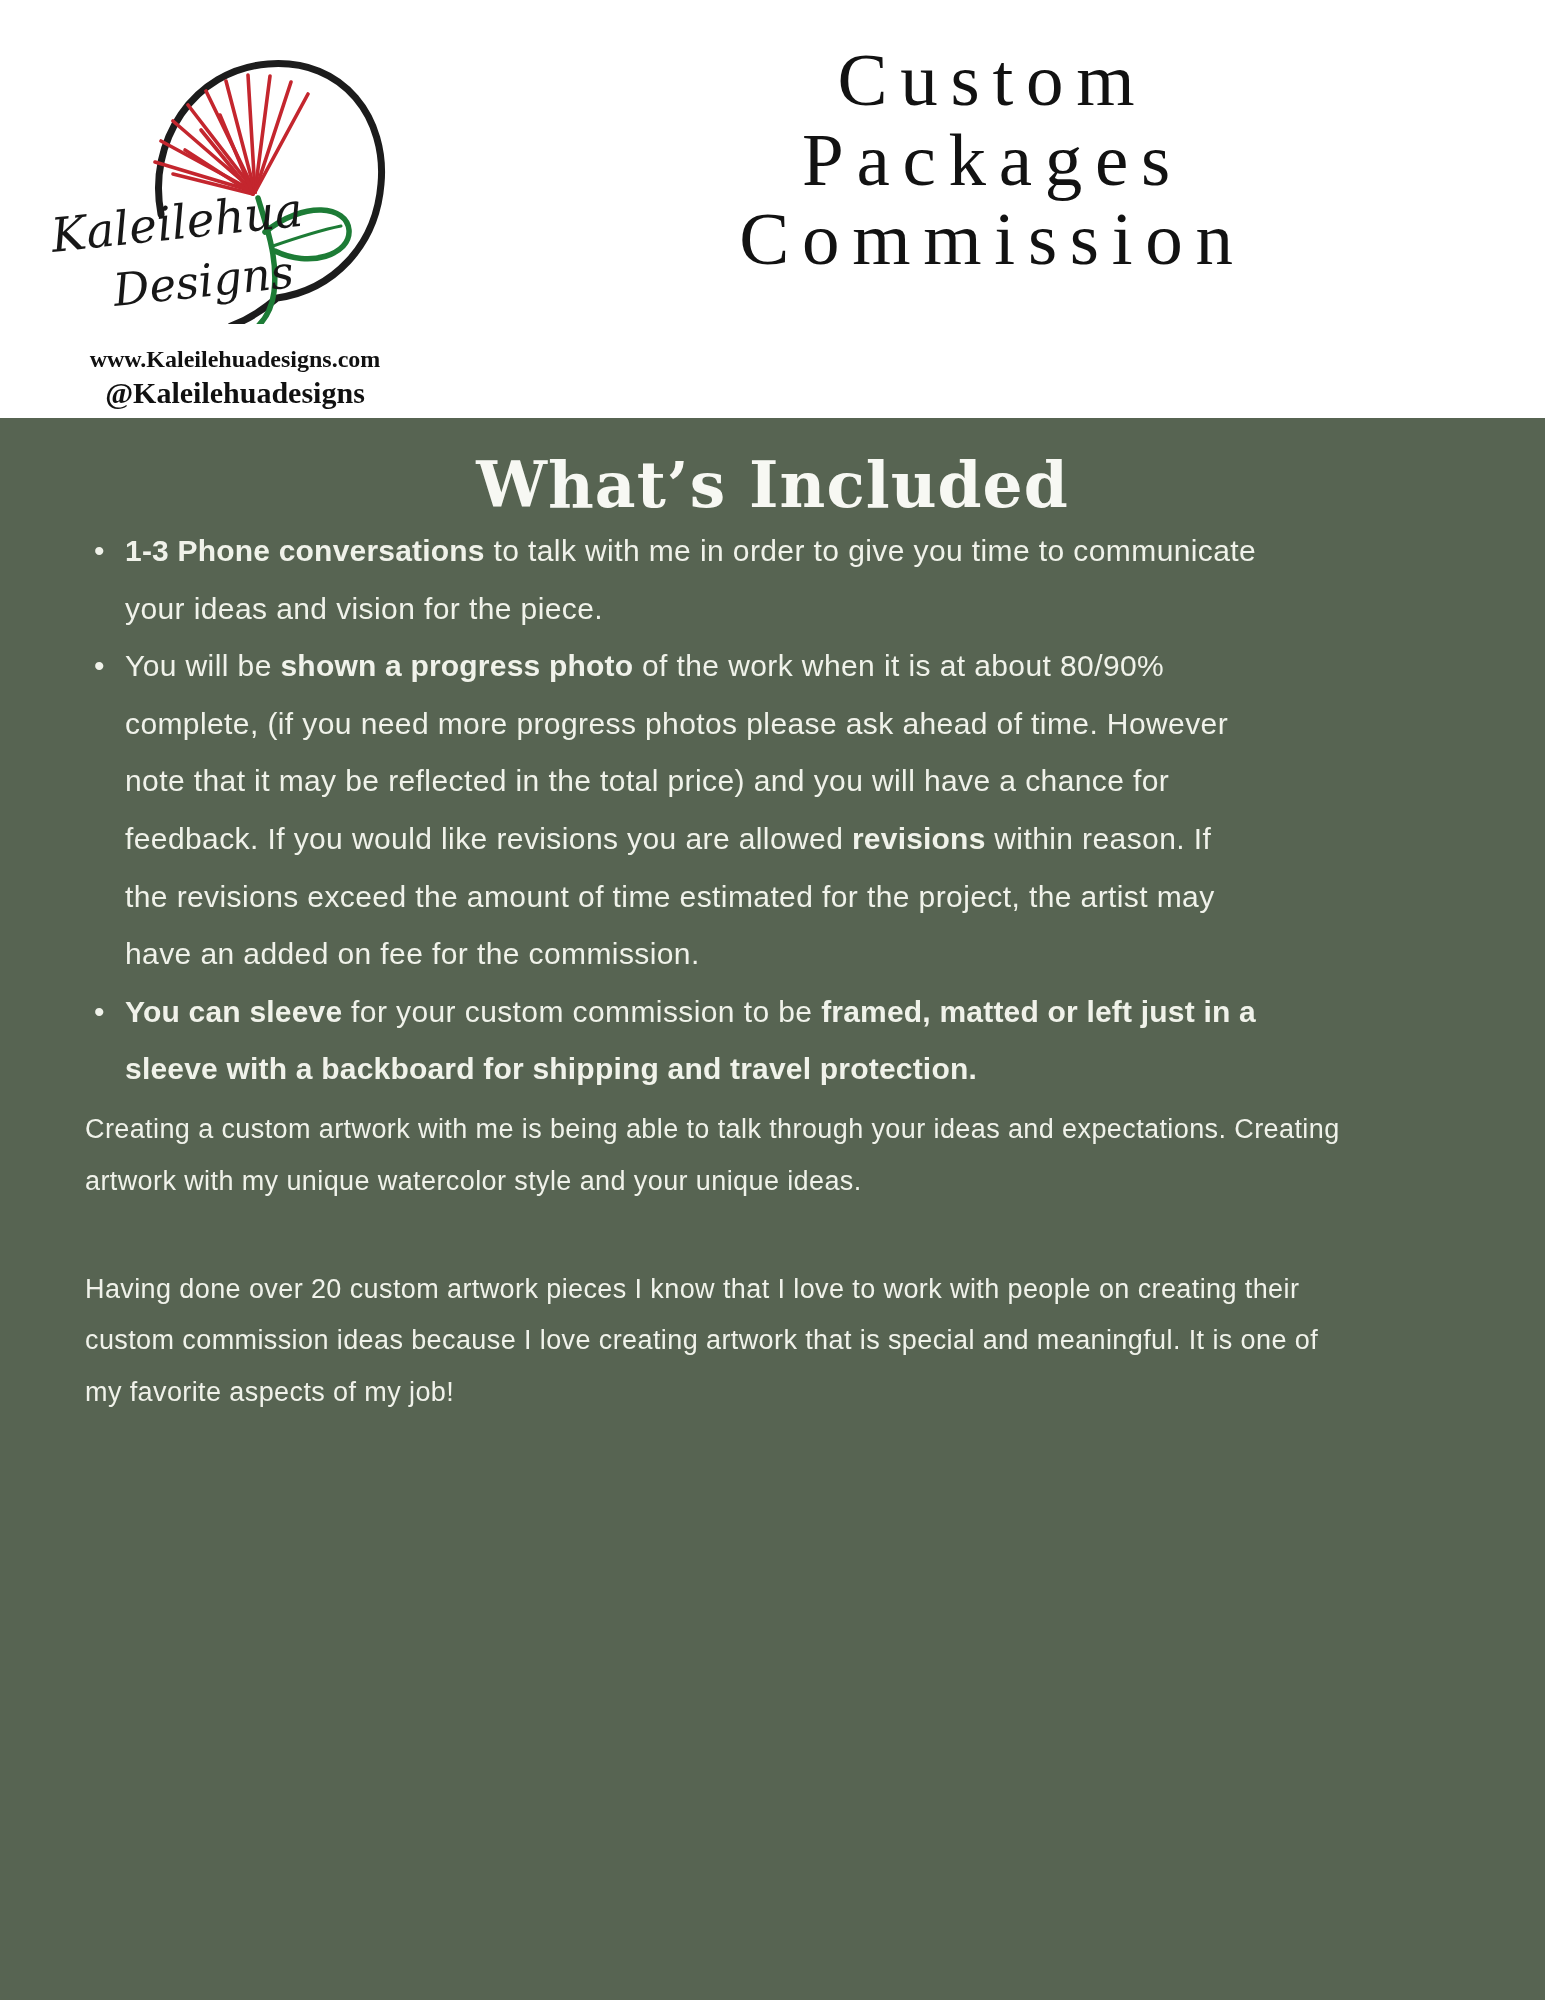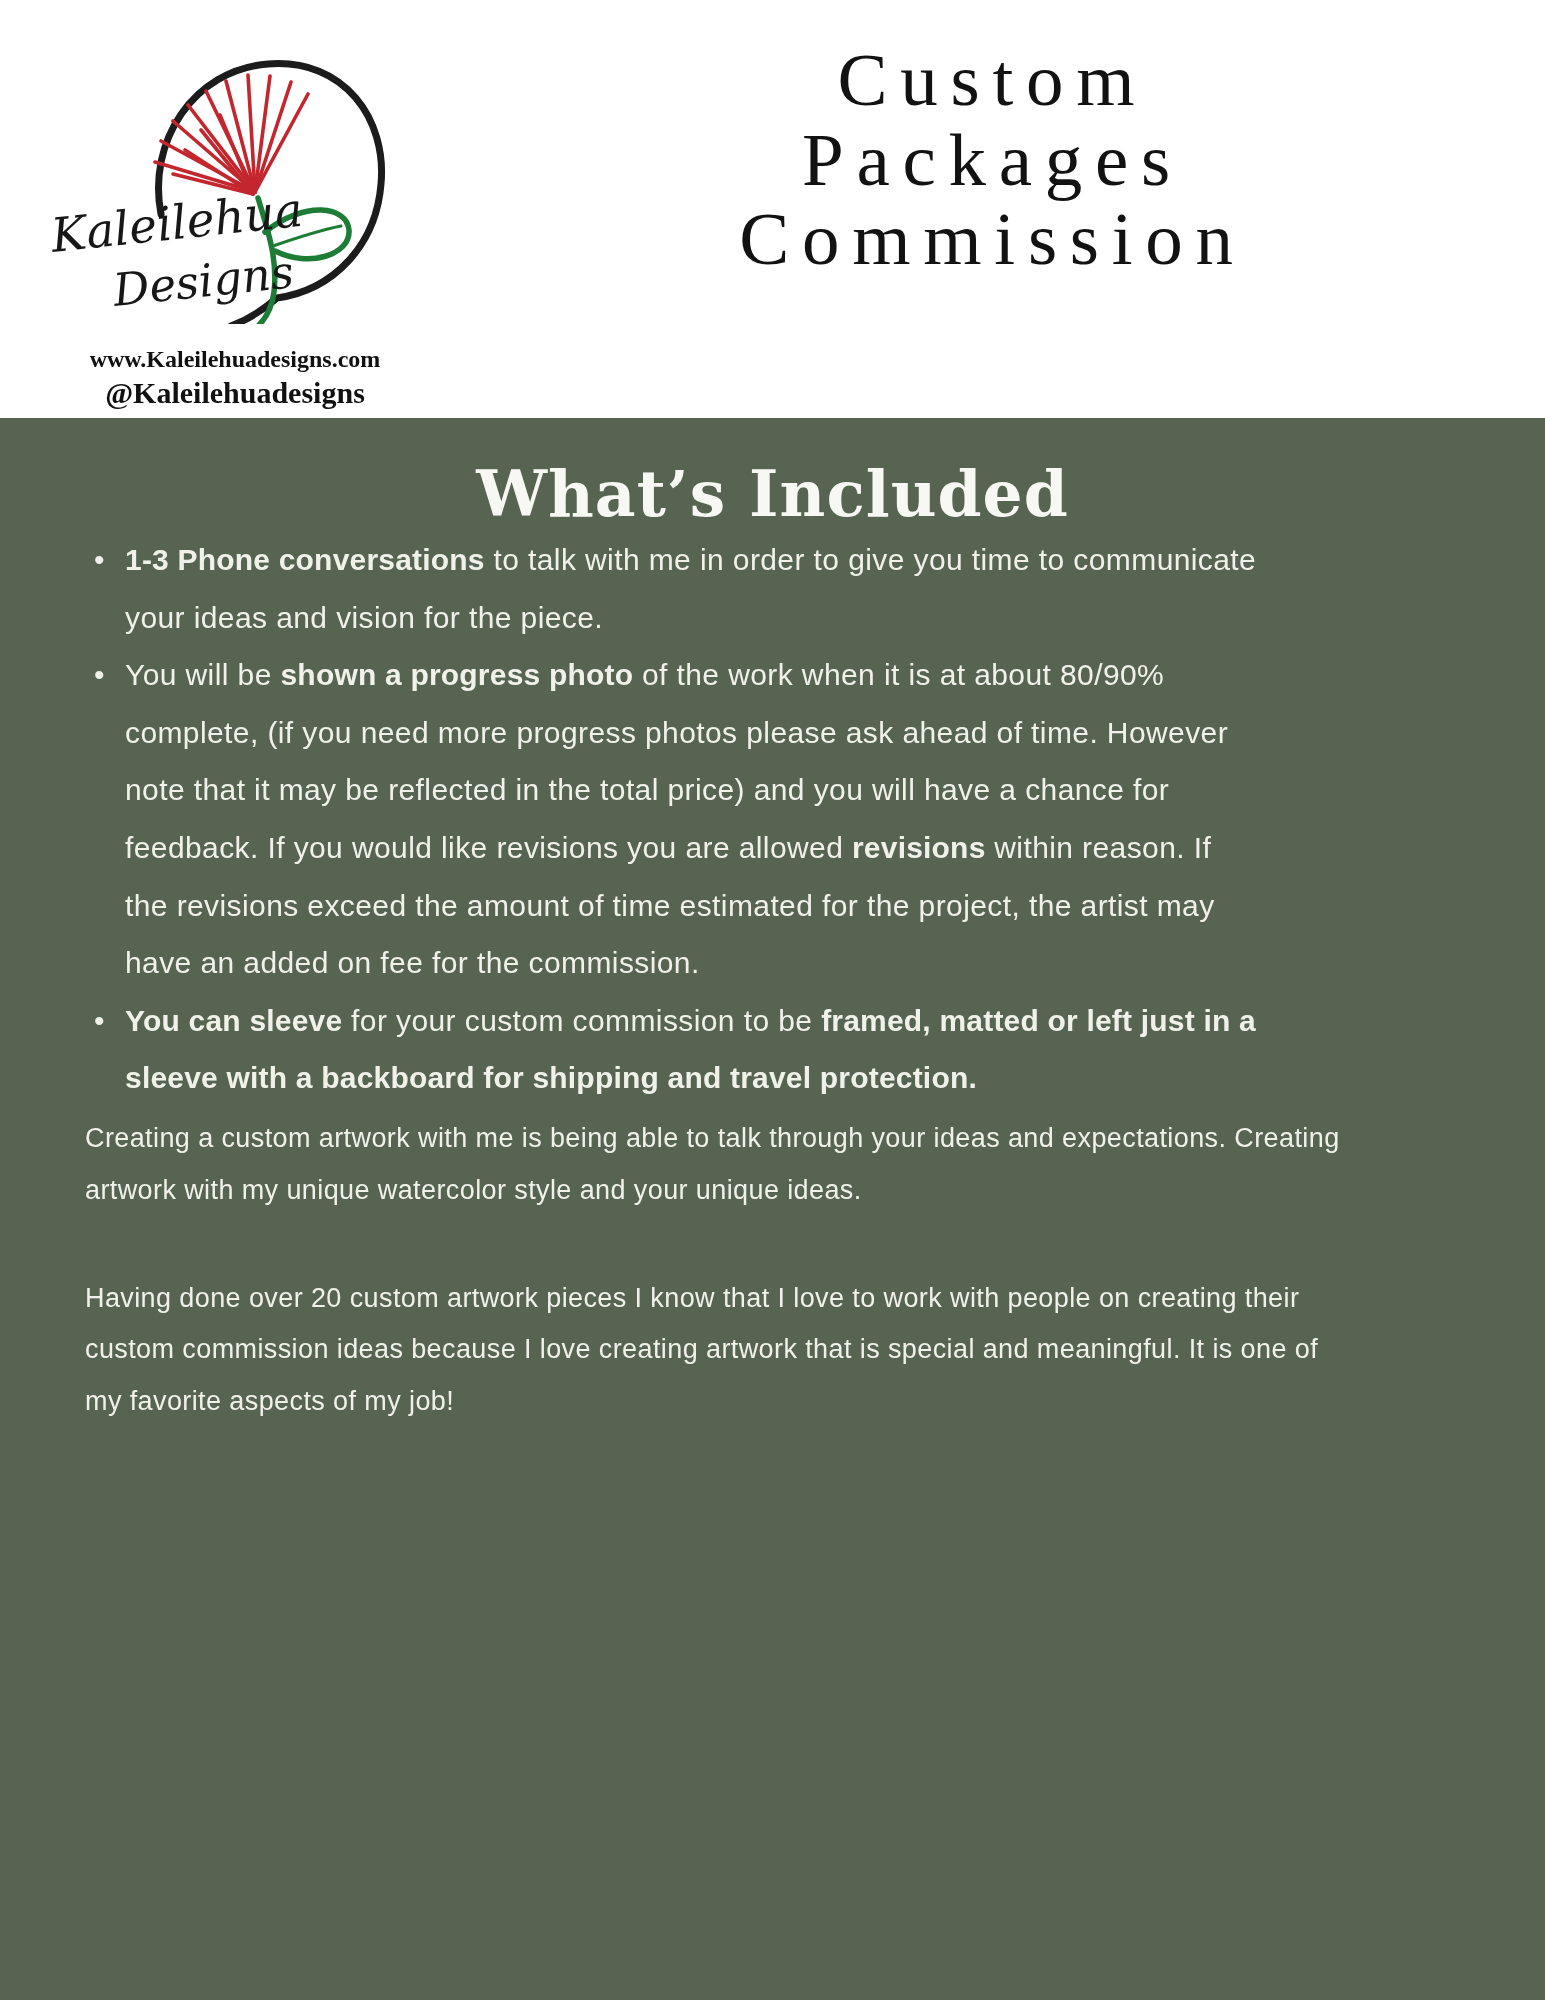--- a/index.html
+++ b/index.html
@@ -26,21 +26,21 @@
   .website{font-family:"Liberation Serif", serif;font-weight:700;font-size:24px;color:#111;line-height:1.25;margin-top:20px;}
   .social{font-family:"Liberation Serif", serif;font-weight:700;font-size:30px;color:#111;line-height:1.25;}
   .title-block{
     position:absolute;left:470px;right:30px;top:40px;text-align:center;
     font-family:"Liberation Serif", serif;font-weight:400;
     font-size:75px;line-height:1.06;letter-spacing:0.17em;color:var(--title-text);
   }
   
   .green-section{
     width:100%;height:1582px;background:var(--section-bg);
-    padding-top:39px;color:var(--body-text);
+    padding-top:30px;color:var(--body-text);
   }
   .section-heading{
     text-align:center;
     font-family:"DejaVu Serif", serif;font-weight:700;
     font-size:63px;letter-spacing:1px;color:#f7f8f3;
   }
   .intro-line{
     margin:40px 0 0 65px;
     font-size:30px;letter-spacing:0.4px;line-height:1.9;font-weight:300;
   }

